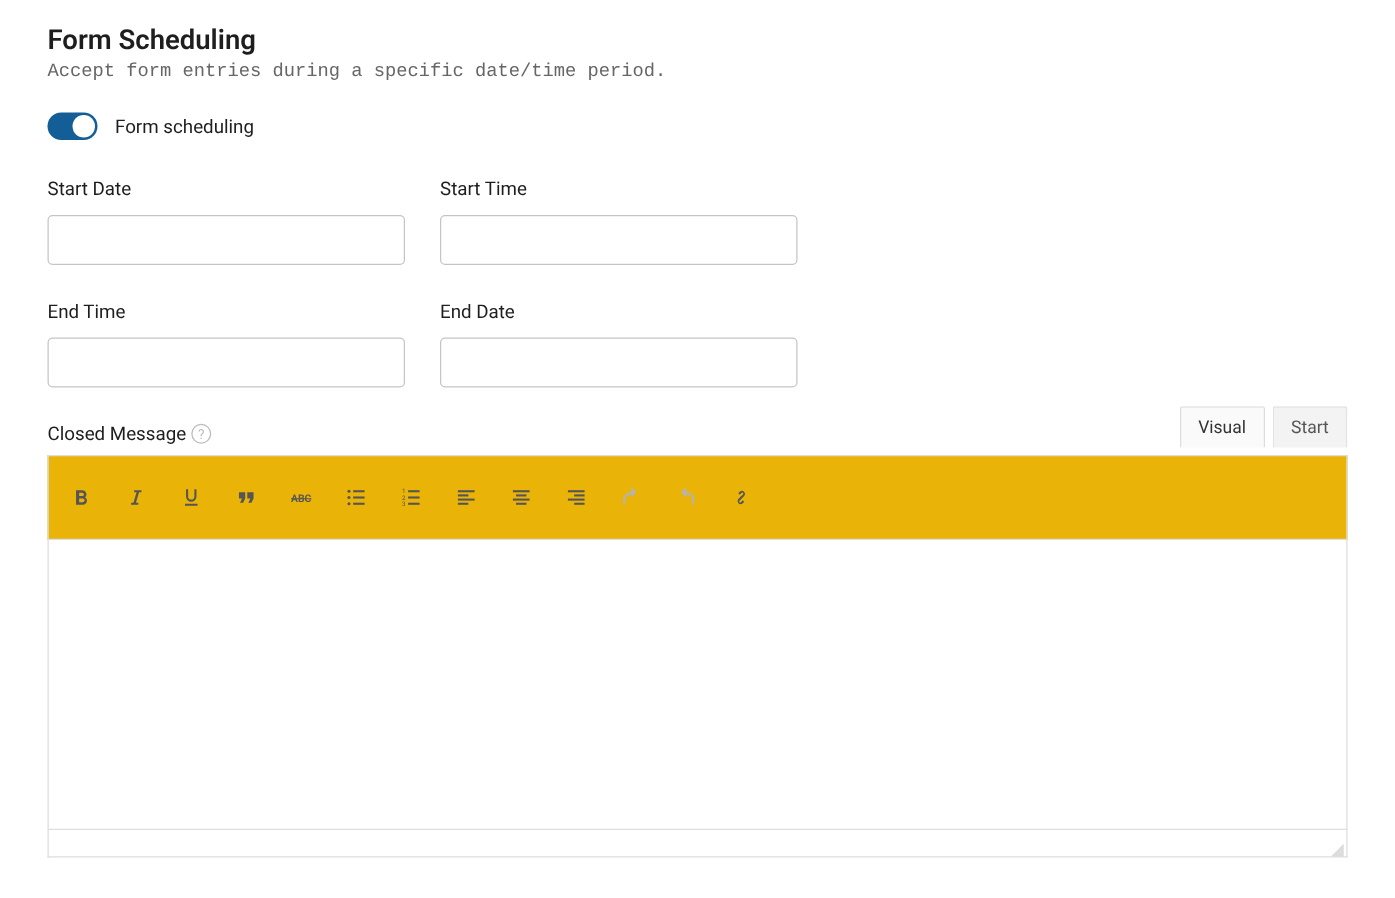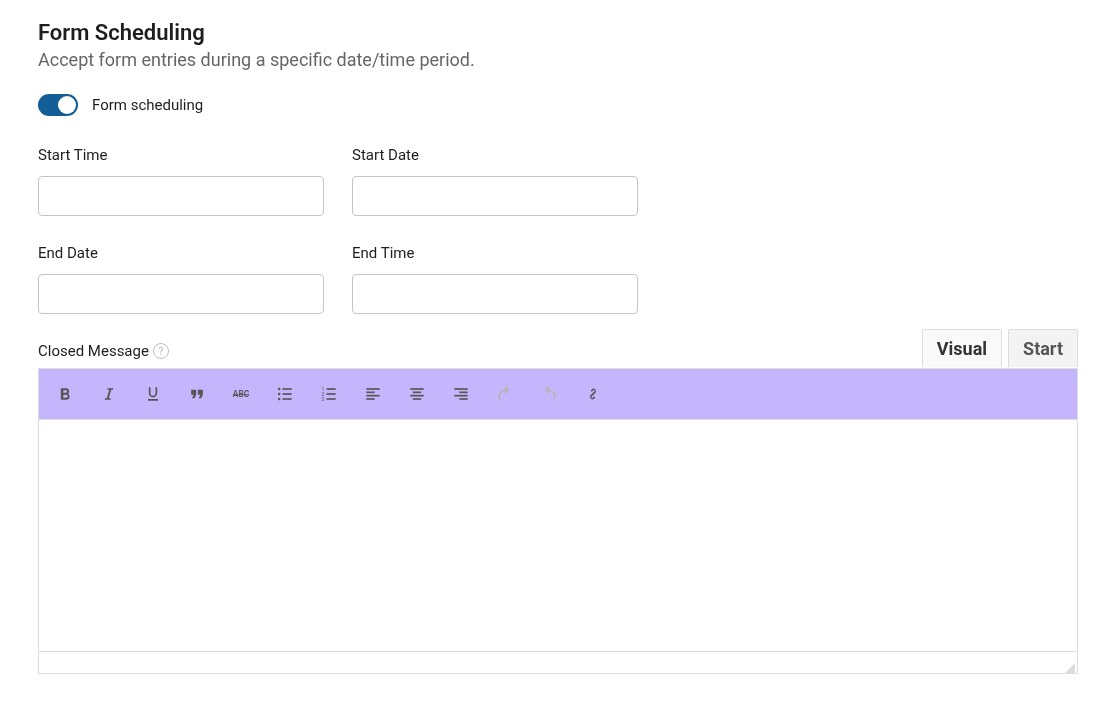--- a/index.html
+++ b/index.html
@@ -14,23 +14,24 @@
       color: #1e1e1e;
       width: 1116px;
     }
     .heading {
       font-size: 22px;
       font-weight: 600;
       color: #1e1e1e;
       margin-bottom: 4px;
     }
     .subheading {
-      font-size: 18px;
+      font-size: 15px;
       color: #666;
       margin-bottom: 24px;
+      font-family: Liberation Mono, monospace;
     }
     .toggle-row {
       display: flex;
       align-items: center;
       gap: 14px;
       margin-bottom: 30px;
     }
     .toggle {
       position: relative;
       width: 40px;
@@ -101,40 +102,39 @@
       position: absolute;
       right: 0;
       top: -39px;
       display: flex;
       gap: 6px;
     }
     .tab {
       border: 1px solid #ddd;
       background: #f3f3f3;
       padding: 8px 14px;
-      font-size: 18px;
+      font-size: 14px;
       color: #555;
       cursor: pointer;
       border-bottom: none;
       border-top-left-radius: 2px;
       border-top-right-radius: 2px;
-      font-weight: bold;
     }
     .tab.active {
       background: #fafafa;
       color: #333;
     }
     .toolbar {
       border: 1px solid #ddd;
-      background: #c4b5fd;
+      background: #eab308;
       display: flex;
       align-items: center;
       gap: 20px;
       padding: 8px 14px;
-      height: 52px;
+      height: 68px;
     }
     .tb-btn {
       width: 24px;
       height: 24px;
       display: inline-flex;
       align-items: center;
       justify-content: center;
       cursor: pointer;
       color: #555;
     }
@@ -187,36 +187,36 @@
 
 <div class="toggle-row">
   <div class="toggle">
     <div class="toggle-knob"></div>
   </div>
   <span class="toggle-label">Form scheduling</span>
 </div>
 
 <div class="date-grid">
   <div class="col">
+    <label class="field-label">Start Date</label>
+    <input class="text-input" type="text" value="" style="">
+  </div>
+  <div class="col">
     <label class="field-label">Start Time</label>
     <input class="text-input" type="text" value="" style="">
   </div>
-  <div class="col">
-    <label class="field-label">Start Date</label>
-    <input class="text-input" type="text" value="" style="">
-  </div>
 </div>
 
 <div class="date-grid">
   <div class="col">
+    <label class="field-label">End Time</label>
+    <input class="text-input" type="text" value="" style="">
+  </div>
+  <div class="col">
     <label class="field-label">End Date</label>
-    <input class="text-input" type="text" value="" style="">
-  </div>
-  <div class="col">
-    <label class="field-label">End Time</label>
     <input class="text-input" type="text" value="" style="">
   </div>
 </div>
 
 <div class="closed-row">
   <span class="field-label" style="margin-bottom:0">Closed Message</span>
   <span class="help-icon">?</span>
 </div>
 
 <div class="editor-wrap">

